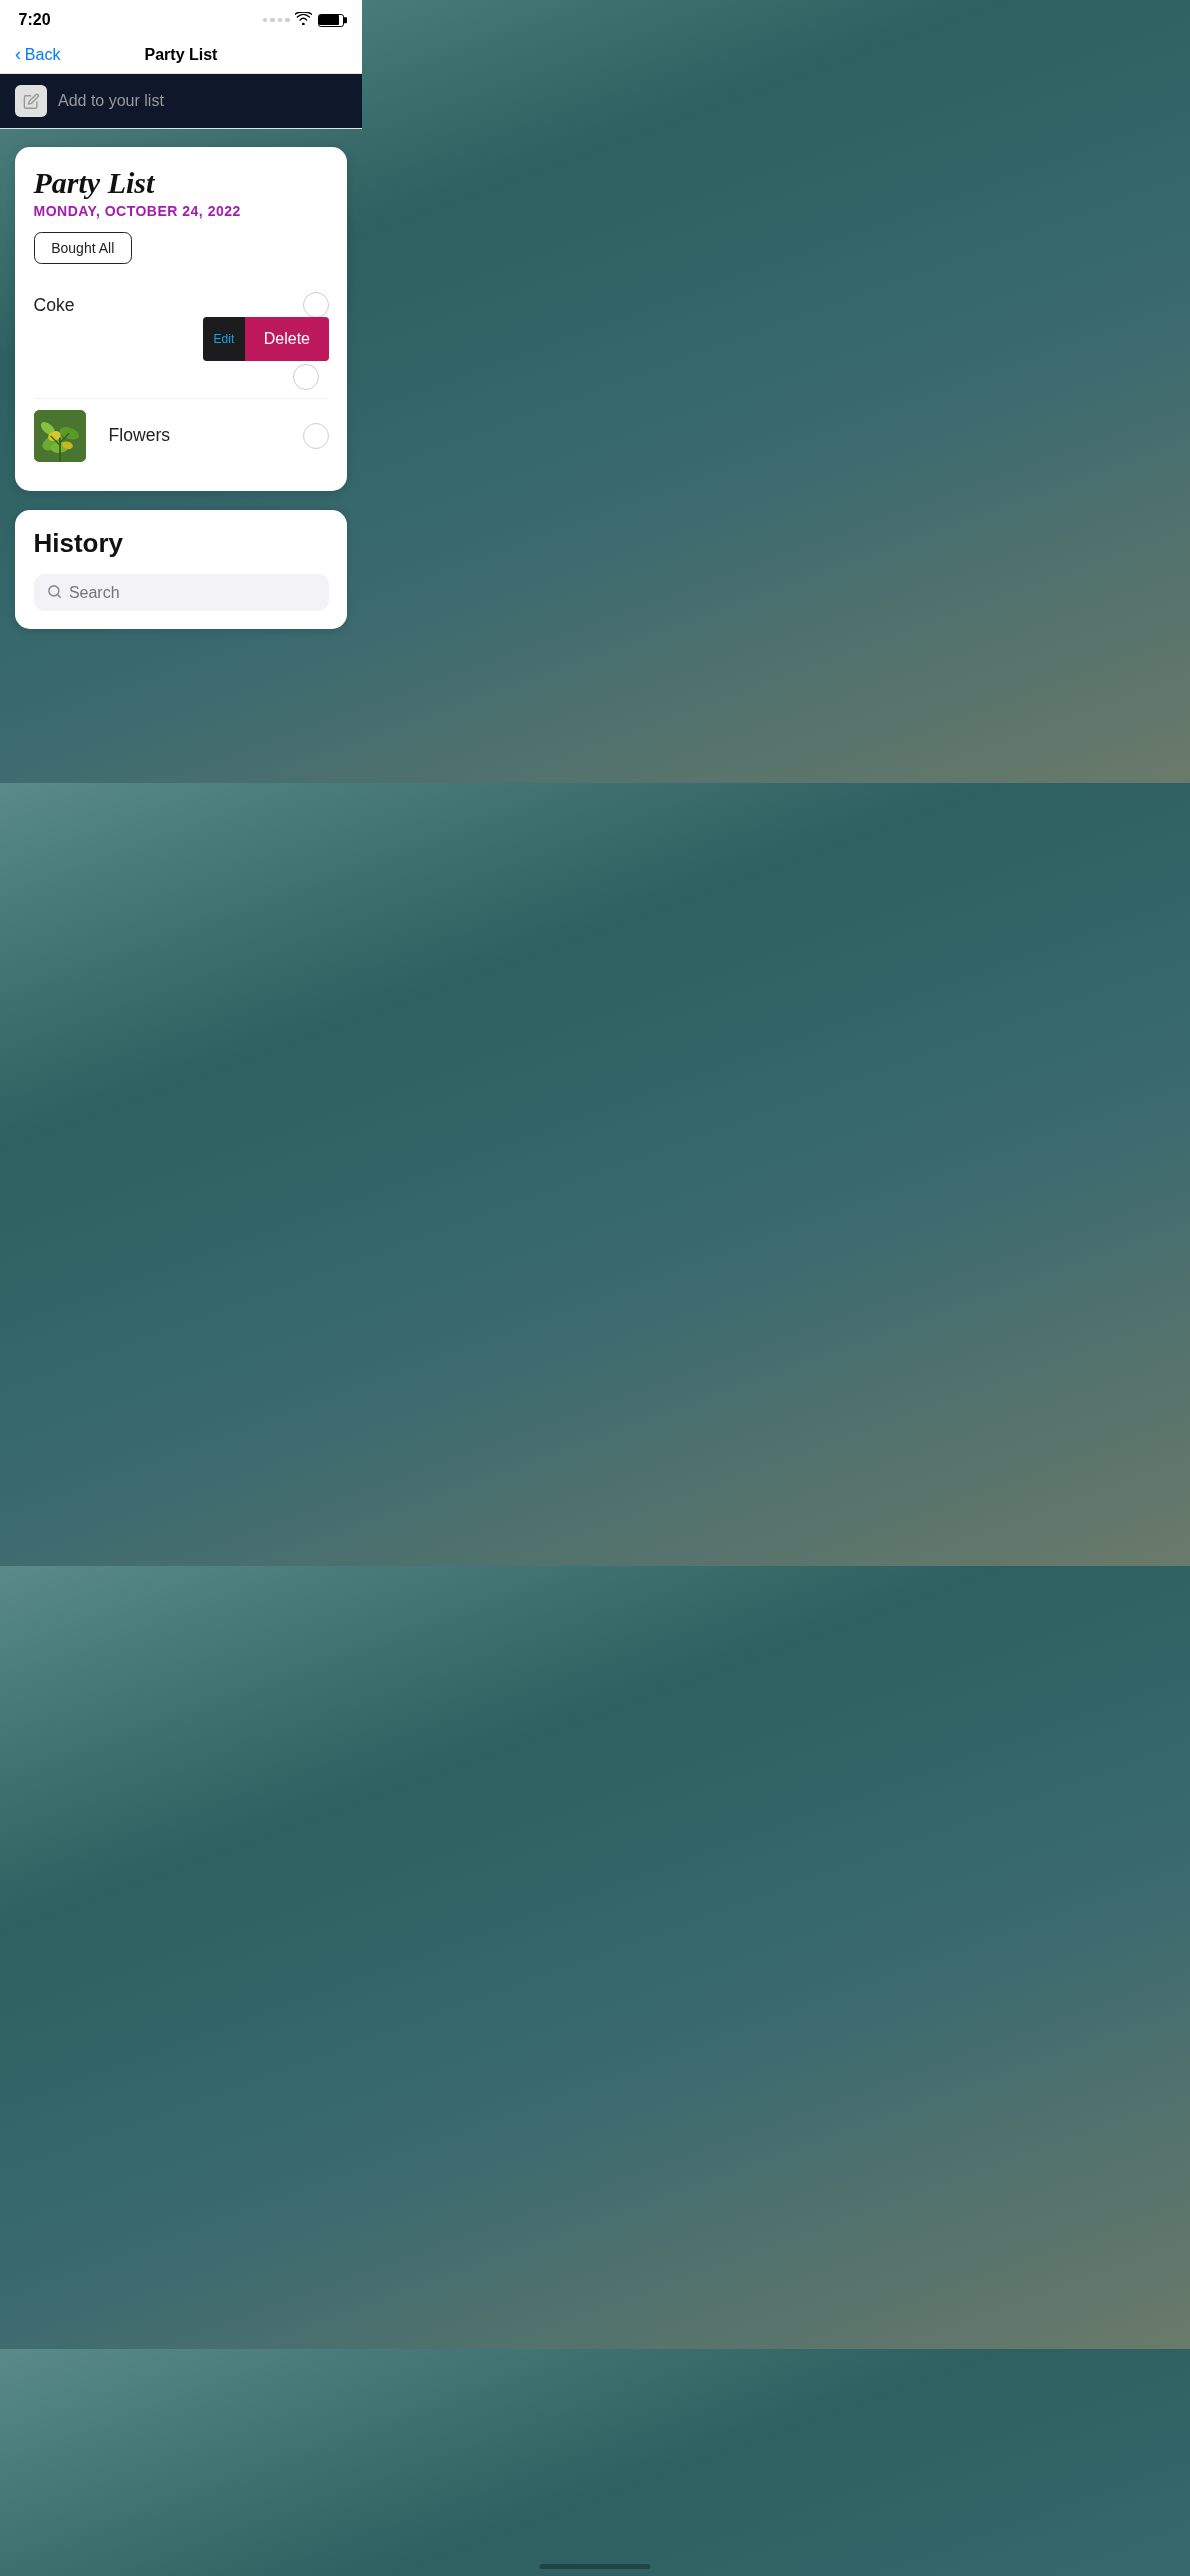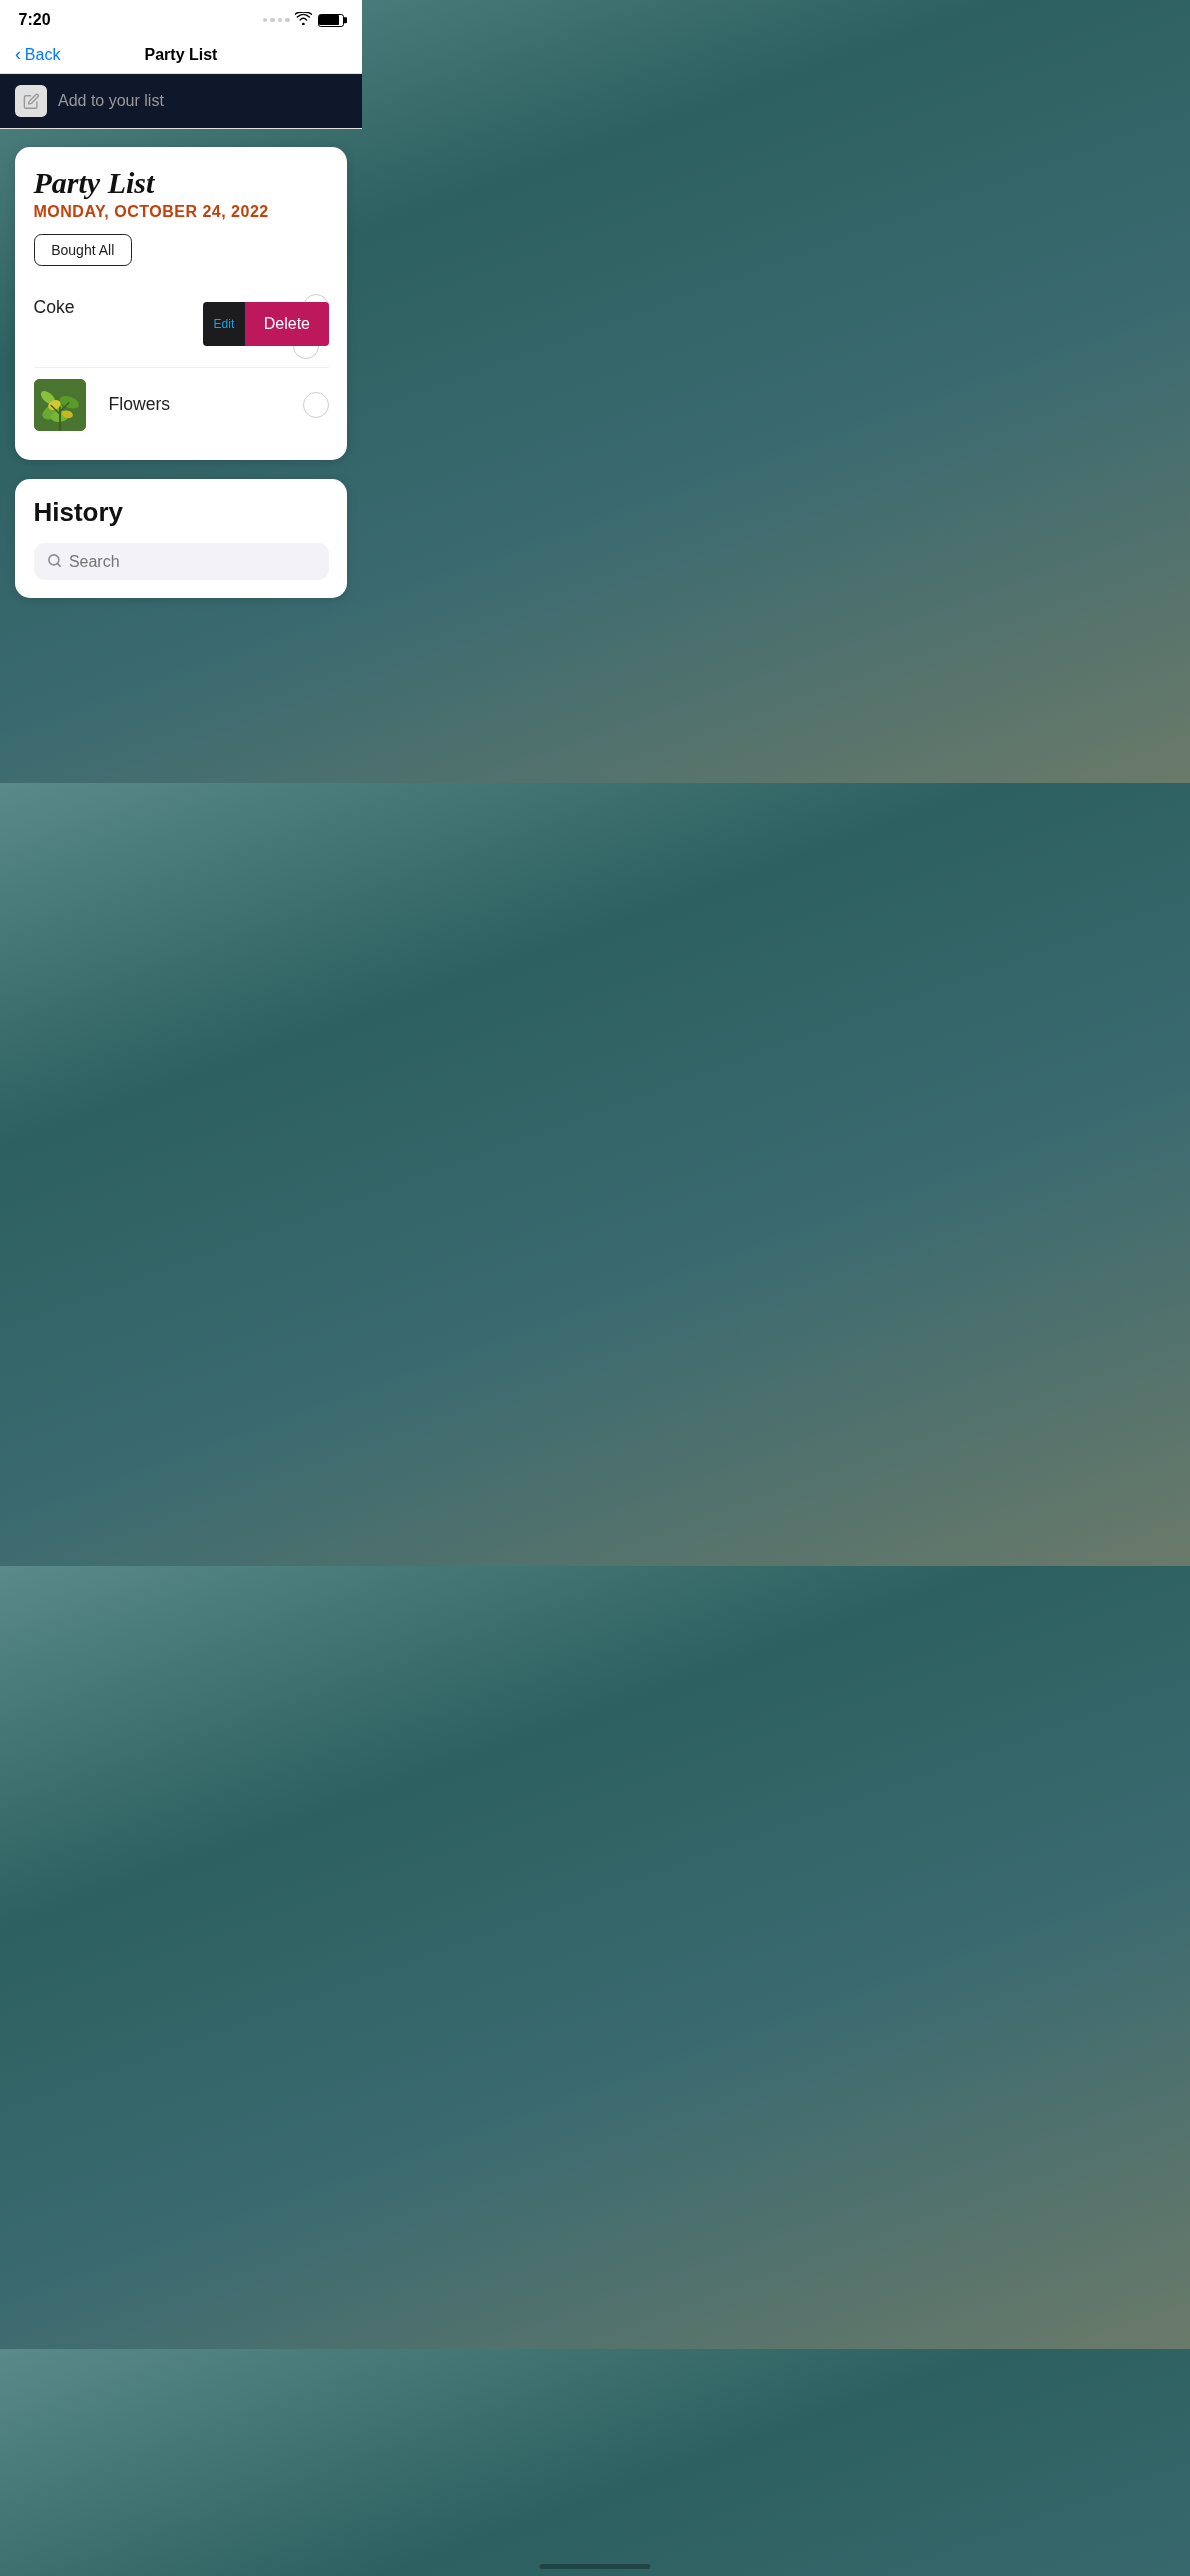--- a/index.html
+++ b/index.html
@@ -167,23 +167,23 @@
     .card-title {
       font-family: Georgia, 'Times New Roman', serif;
       font-style: italic;
       font-weight: 700;
       font-size: 30px;
       color: #111;
       line-height: 1.1;
     }
 
     .card-date {
-      font-size: 16px;
+      font-size: 14px;
       font-weight: 600;
-      color: #c2410c;
+      color: #a21caf;
       letter-spacing: 0.5px;
       margin-top: 3.7px;
       text-transform: uppercase;
     }
 
     .bought-all-btn {
       margin-top: 13px;
       padding: 7.4px 16.7px;
       border: 1.9px solid #222;
       border-radius: 7.4px;
@@ -282,20 +282,21 @@
       cursor: pointer;
       display: flex;
       align-items: center;
     }
 
     
     .coke-item {
       flex-direction: column;
       align-items: stretch;
       padding: 0;
+      gap: 33px;
     }
 
     .coke-main-row {
       display: flex;
       align-items: center;
       padding: 13px 0;
     }
 
     .coke-swipe-row {
       display: flex;

